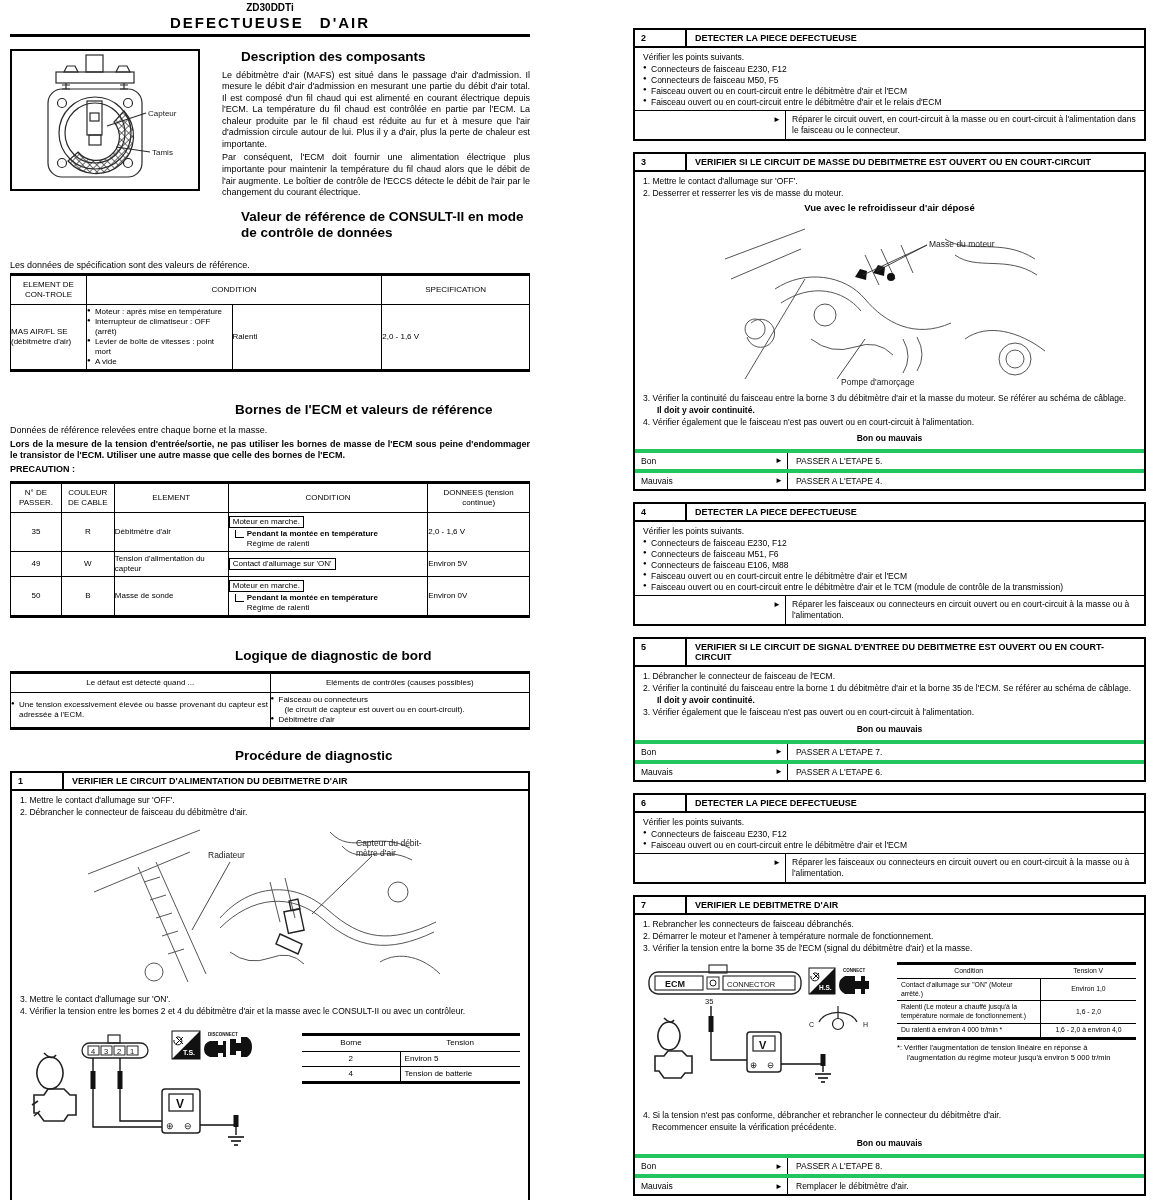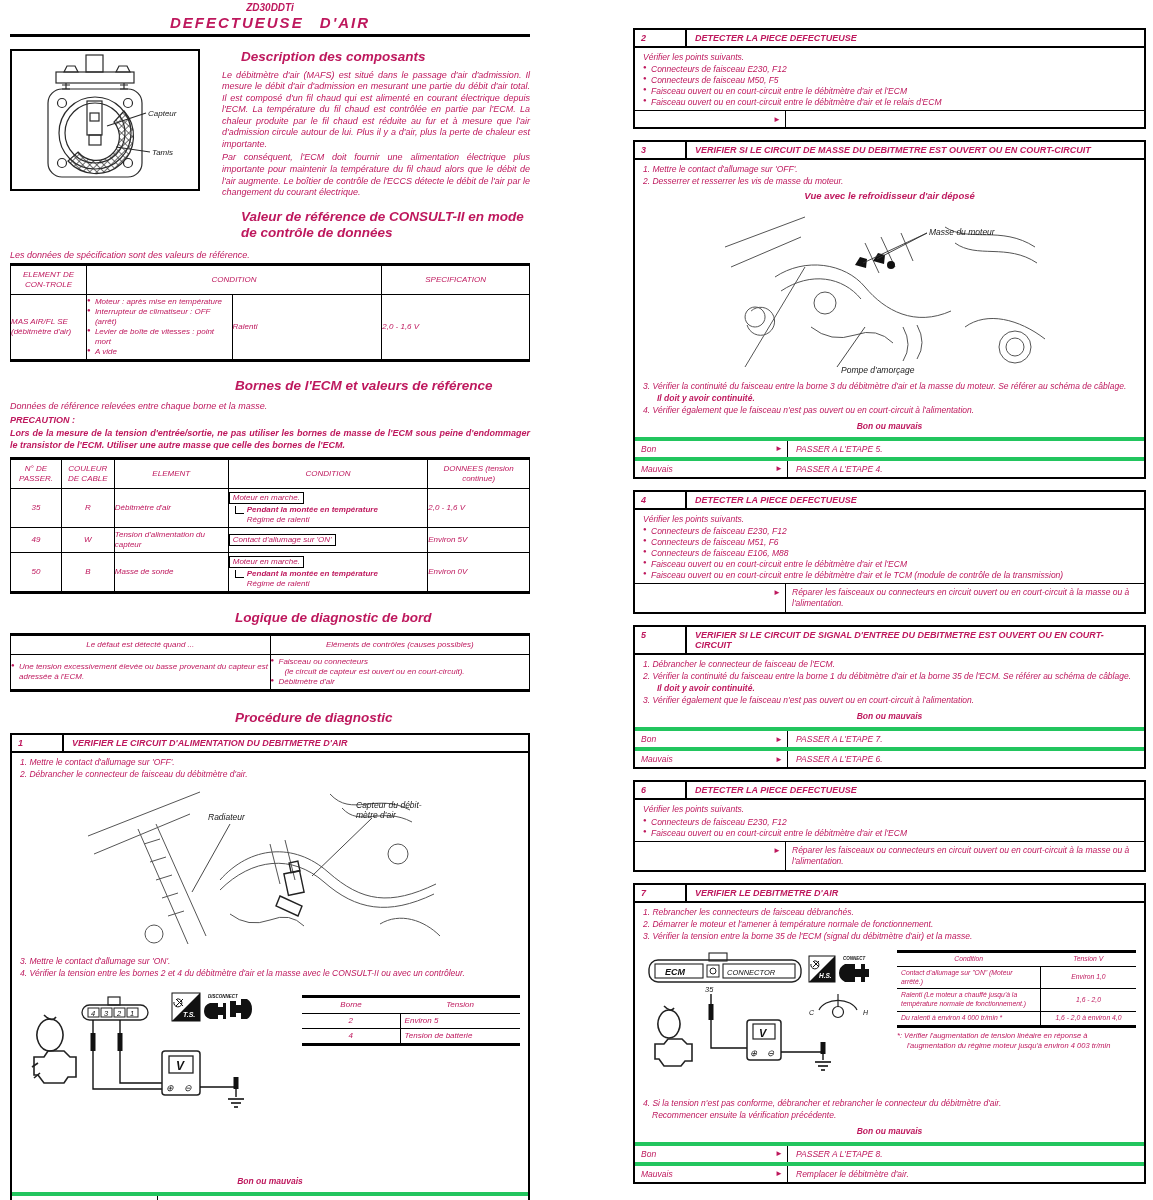--- a/index.html
+++ b/index.html
@@ -1,33 +1,33 @@
 <!DOCTYPE html>
 <html><head>
 <meta charset="utf-8">
 <style>
   html,body{margin:0;padding:0;background:#fff;}
   .page{position:relative;width:1153px;height:1200px;background:#fff;
-        font-family:"Liberation Sans",sans-serif;color:#be185d;overflow:hidden;font-style:italic;}
+        font-family:"Liberation Sans",sans-serif;color:#000000;overflow:hidden;}
   .col-left{position:absolute;left:10px;top:0;width:520px;}
   .col-right{position:absolute;left:633px;top:28px;width:513px;}
 
   
   .engine-code{text-align:center;font-weight:bold;font-size:10px;padding-top:2px;}
   .page-title{text-align:center;font-weight:bold;font-size:15px;letter-spacing:2px;word-spacing:10px;margin-top:1px;}
   .title-rule{border-top:3px solid #000;margin-top:3px;}
 
   h2{font-size:13.5px;font-weight:bold;margin:0 0 6px 0;line-height:1.25;padding-left:19px;}
-  .h-indent{margin-left:206px;margin-top:16px;margin-bottom:6px;}
+  .h-indent{margin-left:206px;margin-top:30px;margin-bottom:6px;}
 
   .body-txt{font-size:9px;line-height:1.28;}
   p{margin:0 0 2px 0;}
   .just{text-align:justify;}
   .bold{font-weight:bold;}
-  .note{font-size:9px;margin:4px 0 3px 0;}
+  .note{font-size:9px;margin:14px 0 3px 0;}
 
   
   .desc-row{display:flex;margin-top:12px;gap:22px;}
   .figure-box{width:186px;height:138px;border:2px solid #000;flex:none;position:relative;}
   .desc-text{flex:1;font-size:9px;line-height:1.28;}
   .desc-text h2{margin-bottom:4px;}
   .desc-text .heading2{margin-top:10px;}
 
   
   table.ref{border-collapse:collapse;width:100%;font-size:8px;line-height:1.25;}
@@ -158,22 +158,22 @@
             <div class="bullet-item">A vide</div>
           </td>
           <td>Ralenti</td>
           <td>2,0 - 1,6 V</td>
         </tr>
       </tbody>
     </table>
 
     <h2 class="h-indent">Bornes de l'ECM et valeurs de référence</h2>
     <p class="body-txt">Données de référence relevées entre chaque borne et la masse.</p>
+    <p class="body-txt bold just">Lors de la mesure de la tension d'entrée/sortie, ne pas utiliser les bornes de masse de l'ECM sous peine d'endommager le transistor de l'ECM. Utiliser une autre masse que celle des bornes de l'ECM.</p>
     <p class="body-txt bold">PRECAUTION :</p>
-    <p class="body-txt bold just">Lors de la mesure de la tension d'entrée/sortie, ne pas utiliser les bornes de masse de l'ECM sous peine d'endommager le transistor de l'ECM. Utiliser une autre masse que celle des bornes de l'ECM.</p>
 
     <table class="ref" style="margin-top:6px">
       <colgroup>
           <col style="width:50px">
           <col style="width:52px">
           <col style="width:112px">
           <col style="width:196px">
           <col style="width:100px">
         </colgroup>
       <thead>
@@ -396,20 +396,21 @@
       </div>
       <div class="step-body">
         <div class="line">Vérifier les points suivants.</div>
         <div class="bullet-item">Connecteurs de faisceau E230, F12</div>
         <div class="bullet-item">Connecteurs de faisceau M50, F5</div>
         <div class="bullet-item">Faisceau ouvert ou en court-circuit entre le débitmètre d'air et l'ECM</div>
         <div class="bullet-item">Faisceau ouvert ou en court-circuit entre le débitmètre d'air et le relais d'ECM</div>
       </div>
       <div class="action-row">
         <div class="action-spacer"><span class="arrow">►</span></div>
+        <div class="action-text">Réparer le circuit ouvert, en court-circuit à la masse ou en court-circuit à l'alimentation dans le faisceau ou le connecteur.</div>
       </div>
     </div>
 
     <div class="step-box">
       <div class="step-header">
         <div class="step-num">3</div>
         <div class="step-title">VERIFIER SI LE CIRCUIT DE MASSE DU DEBITMETRE EST OUVERT OU EN COURT-CIRCUIT</div>
       </div>
       <div class="step-body">
         <div class="line">1. Mettre le contact d'allumage sur 'OFF'.</div>
@@ -619,21 +620,21 @@
                 <tr>
                   <td>Ralenti (Le moteur a chauffé jusqu'à la température normale de fonctionnement.)</td>
                   <td class="vcell ctr">1,6 - 2,0</td>
                 </tr>
                 <tr>
                   <td>Du ralenti à environ 4 000 tr/min *</td>
                   <td class="vcell ctr">1,6 - 2,0 à environ 4,0</td>
                 </tr>
               </tbody>
             </table>
-            <div class="footnote">*:  Vérifier l'augmentation de tension linéaire en réponse à l'augmentation du régime moteur jusqu'à environ 4 003 tr/min</div>
+            <div class="footnote">*:  Vérifier l'augmentation de tension linéaire en réponse à l'augmentation du régime moteur jusqu'à environ 5 000 tr/min</div>
           </div>
         </div>
 
         <div class="spacer20"></div>
         <div class="line">4. Si la tension n'est pas conforme, débrancher et rebrancher le connecteur du débitmètre d'air.</div>
         <div class="line" style="padding-left:9px">Recommencer ensuite la vérification précédente.</div>
         <div class="verdict">Bon ou mauvais</div>
       </div>
       <div class="result-row">
         <div class="result-label">

